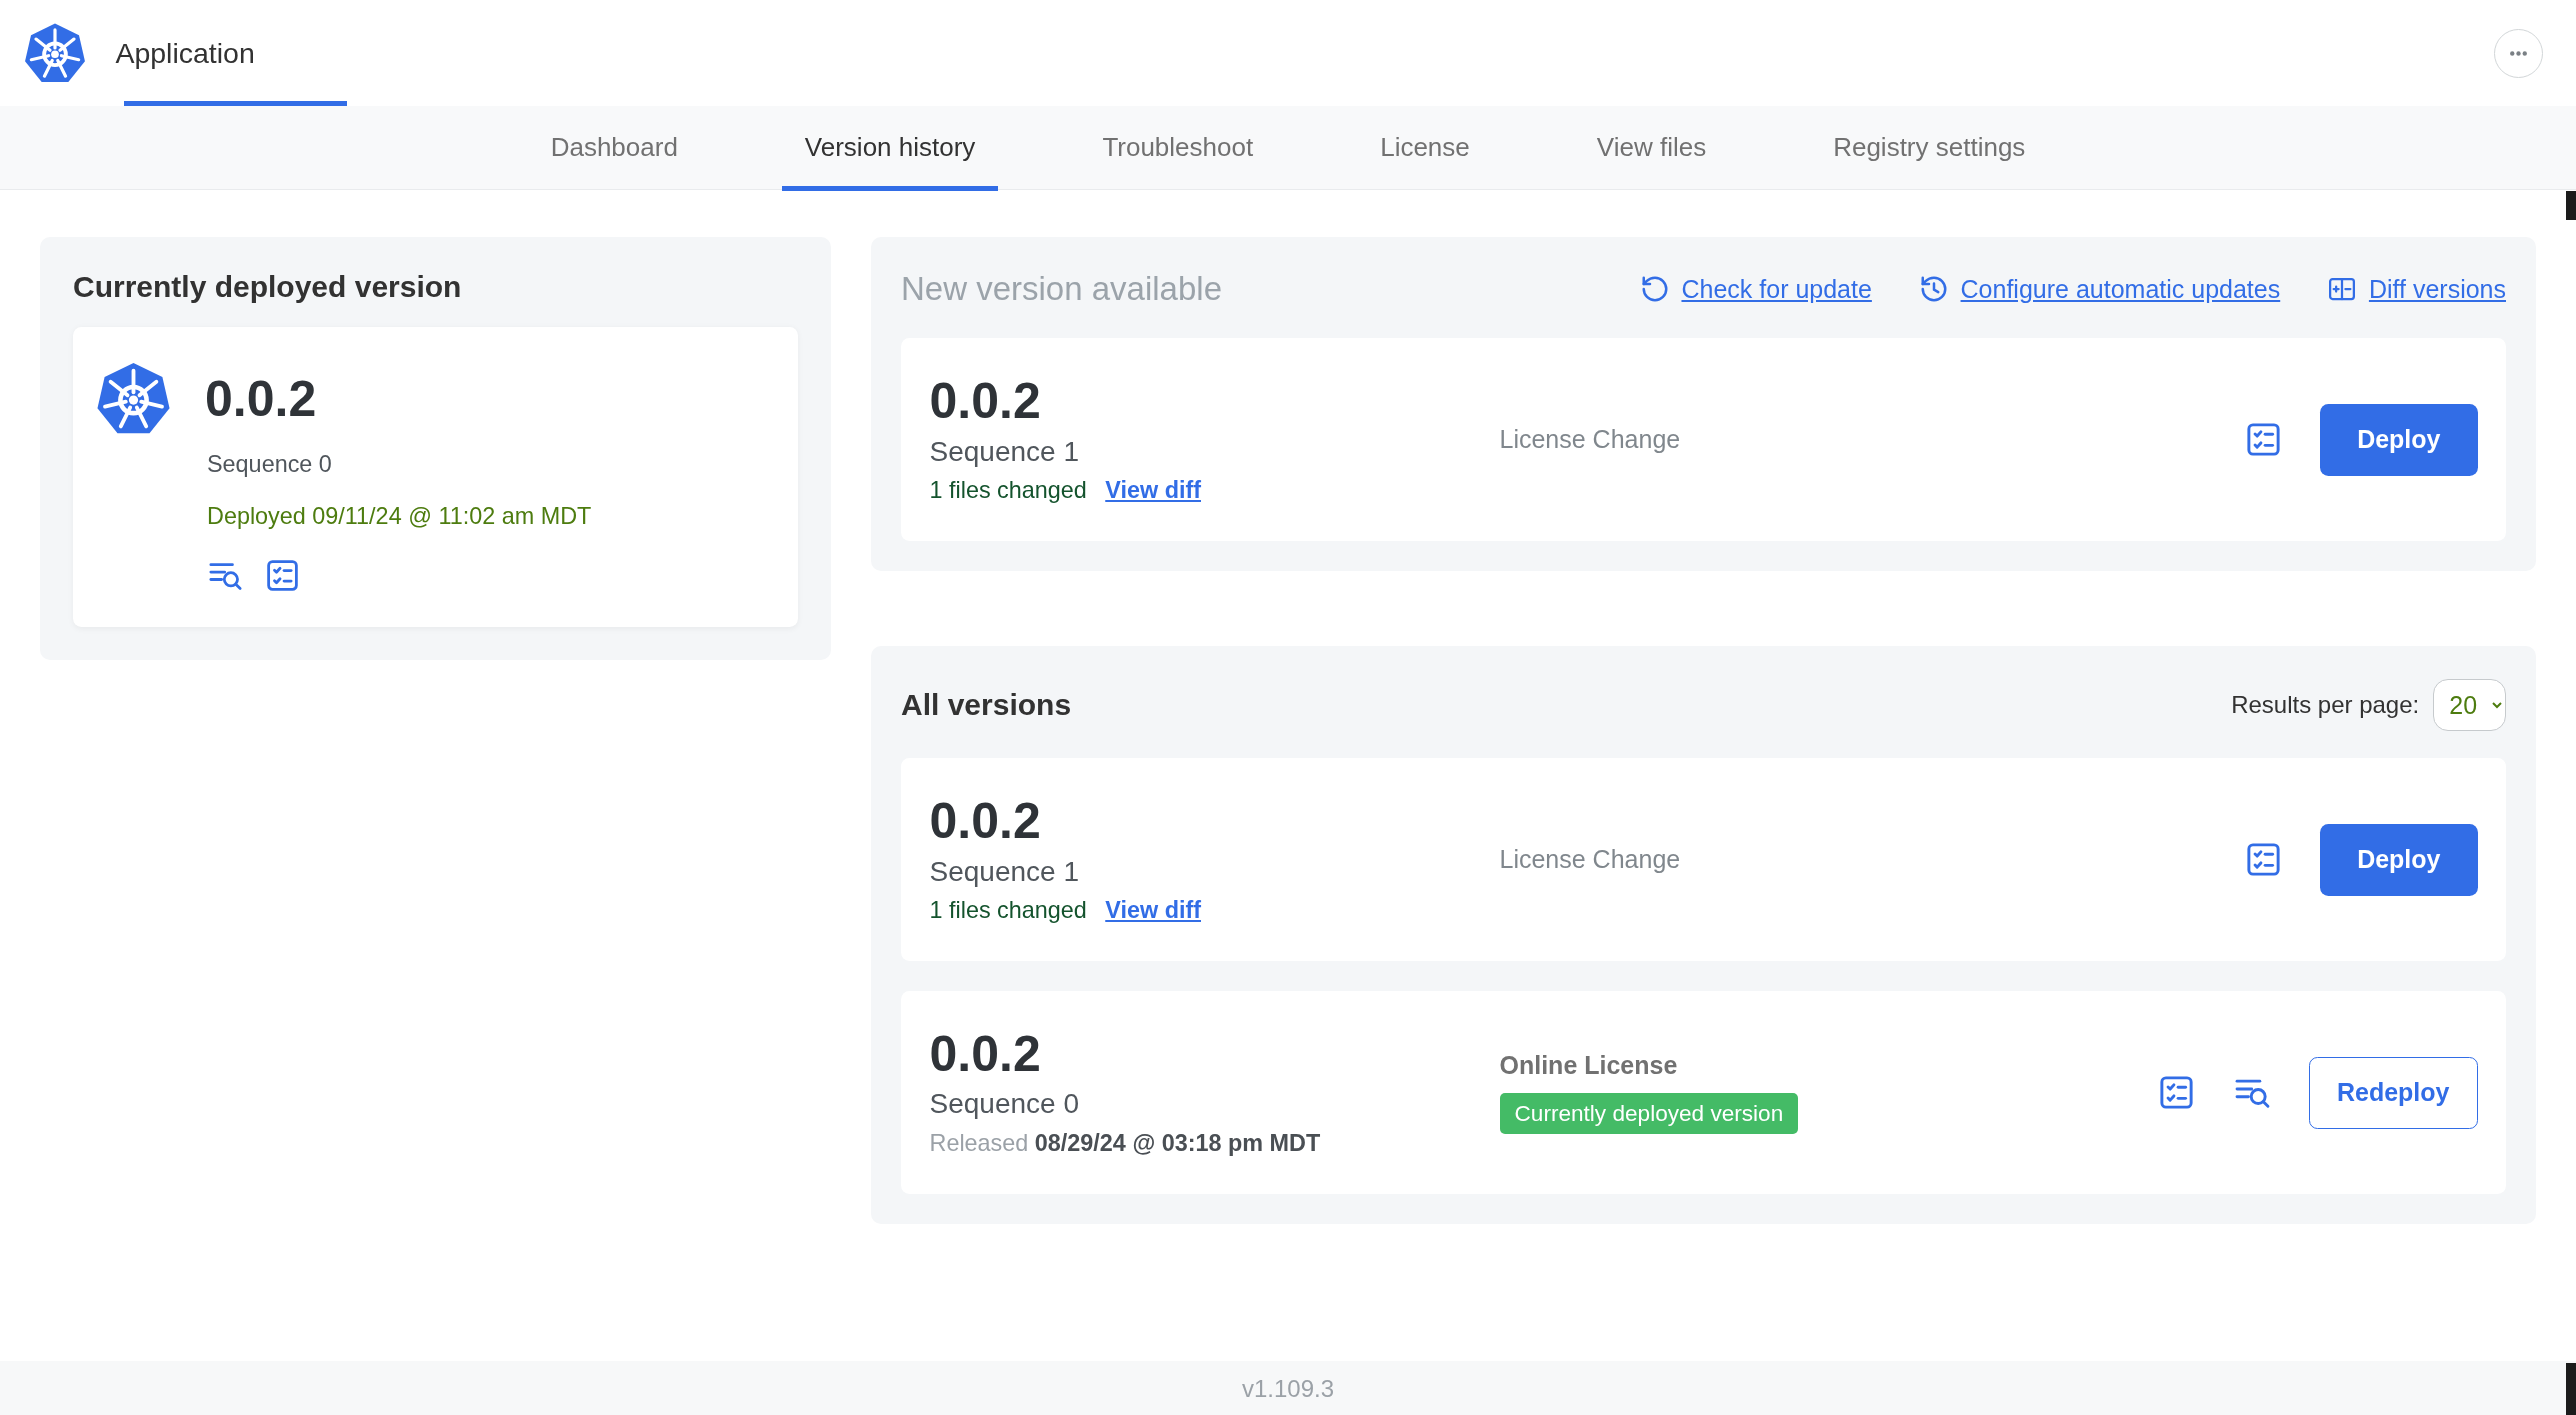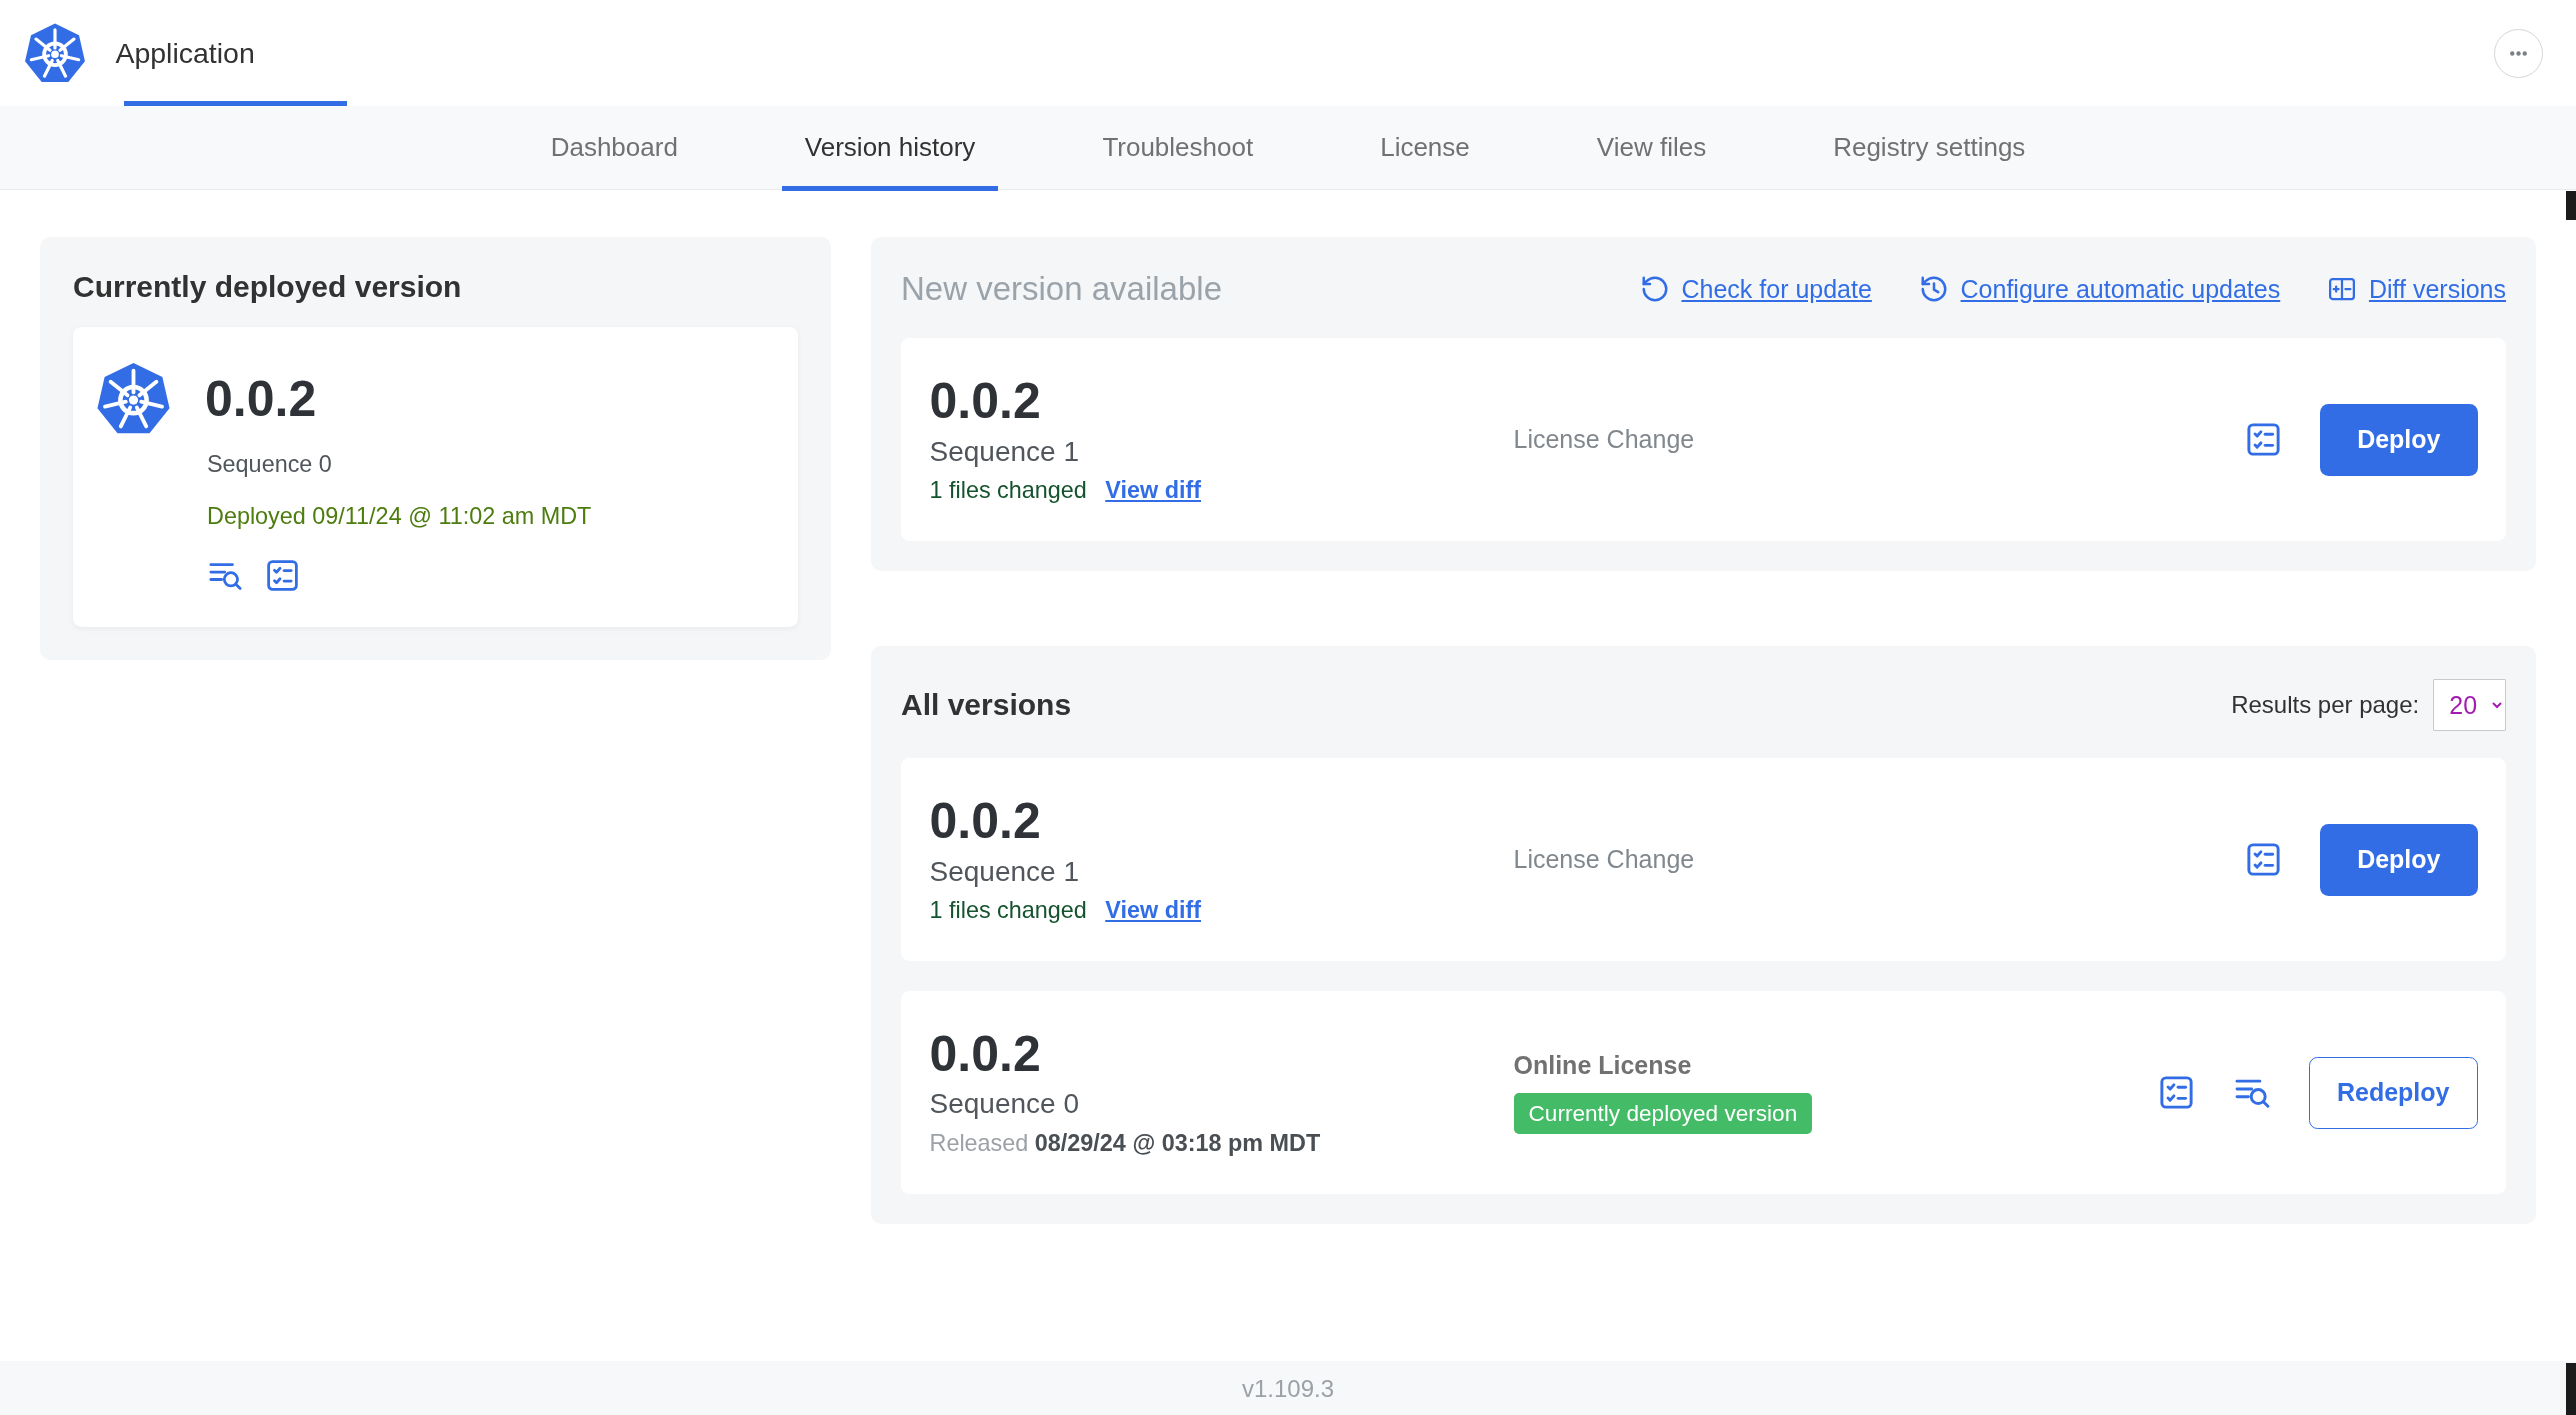--- a/index.html
+++ b/index.html
@@ -92,21 +92,21 @@
     display:flex; align-items:center; padding:0 28.5px;
   }
   .vr-left { width:536px; flex:none; }
   .vr-version { font-size:50px; font-weight:700; color:#2f3338; line-height:1.05; }
   .vr-seq { font-size:28px; color:#50565c; margin-top:8.4px; }
   .vr-files { display:flex; align-items:center; gap:18.4px; margin-top:8.4px; }
   .vr-files-text { font-size:23.4px; color:#14532d; }
   .vr-viewdiff { font-size:23.4px; font-weight:700; color:#326de6; text-decoration:underline; cursor:pointer; }
   .vr-released { font-size:23.4px; color:#9ba1a7; margin-top:10px; }
   .vr-released b { color:#4a4f54; font-weight:700; }
-  .vr-source { flex:1; margin-left:48px; font-size:25px; color:#80878d; font-weight:500; }
+  .vr-source { flex:1; margin-left:34px; font-size:25px; color:#80878d; font-weight:500; }
   .vr-source .src-bold { font-weight:700; color:#717171; }
   .badge-green {
     display:inline-block; margin-top:13.4px;
     background:#44bb66; color:#fff; font-size:22.6px; font-weight:500;
     padding:7.5px 15px; border-radius:5px;
   }
   .vr-actions { display:flex; align-items:center; gap:37px; }
   .btn {
     font-family:"Liberation Sans", sans-serif;
     font-size:25px; font-weight:700; height:72px; border-radius:8.4px;
@@ -115,22 +115,22 @@
   .btn-primary { background:#326de6; color:#fff; border:none; padding:0 37px; }
   .btn-outline { background:#fff; color:#326de6; border:1.7px solid #326de6; padding:0 27px; }
 
   
   .av-card { padding:33px 30px 30px 30px; }
   .av-header { display:flex; align-items:center; justify-content:space-between; margin-bottom:27px; }
   .av-right { display:flex; align-items:center; gap:13.4px; }
   .rpp-label { font-size:24px; color:#323232; }
   .rpp-select {
     font-family:"Liberation Sans", sans-serif;
-    font-size:25px; color:#a21caf; background:#fff;
-    border:1.7px solid #c6cacd; border-radius:1px; padding:10px 11.7px;
+    font-size:25px; color:#4d7c0f; background:#fff;
+    border:1.7px solid #c6cacd; border-radius:15px; padding:10px 11.7px;
     cursor:pointer;
   }
   .av-rows { display:flex; flex-direction:column; gap:30px; }
 
   
   footer {
     height:55px; background:#f7f8f9;
     display:flex; align-items:center; justify-content:center;
     font-size:24px; color:#9ba1a7;
   }

